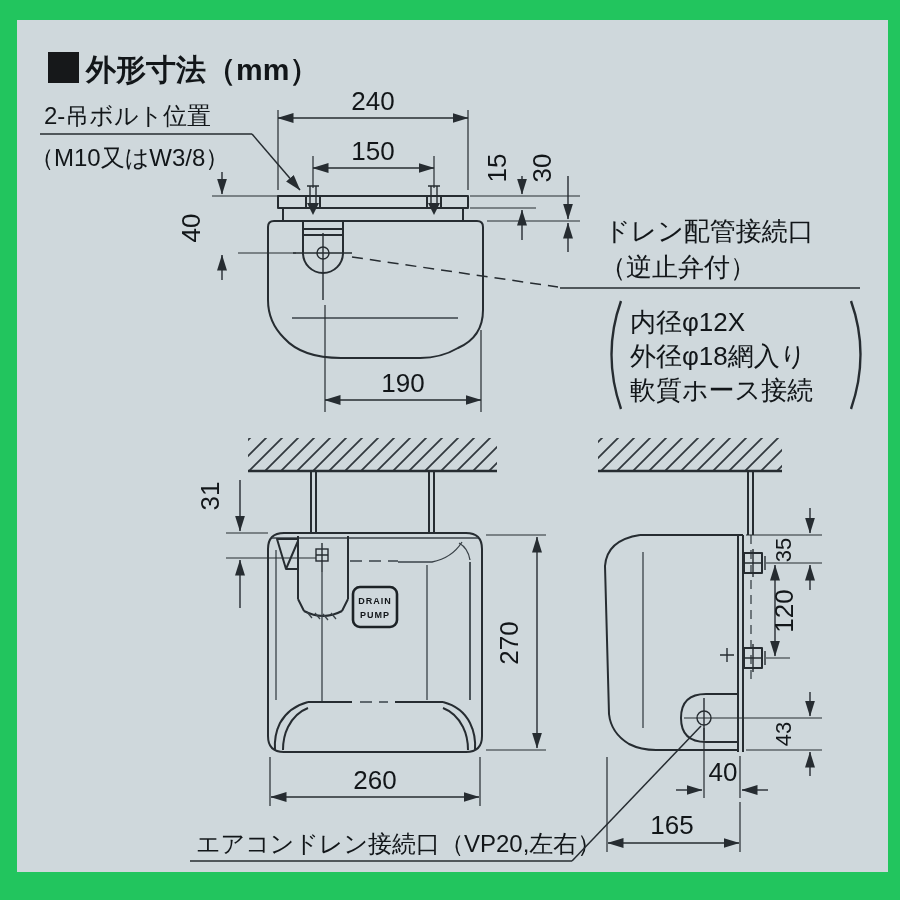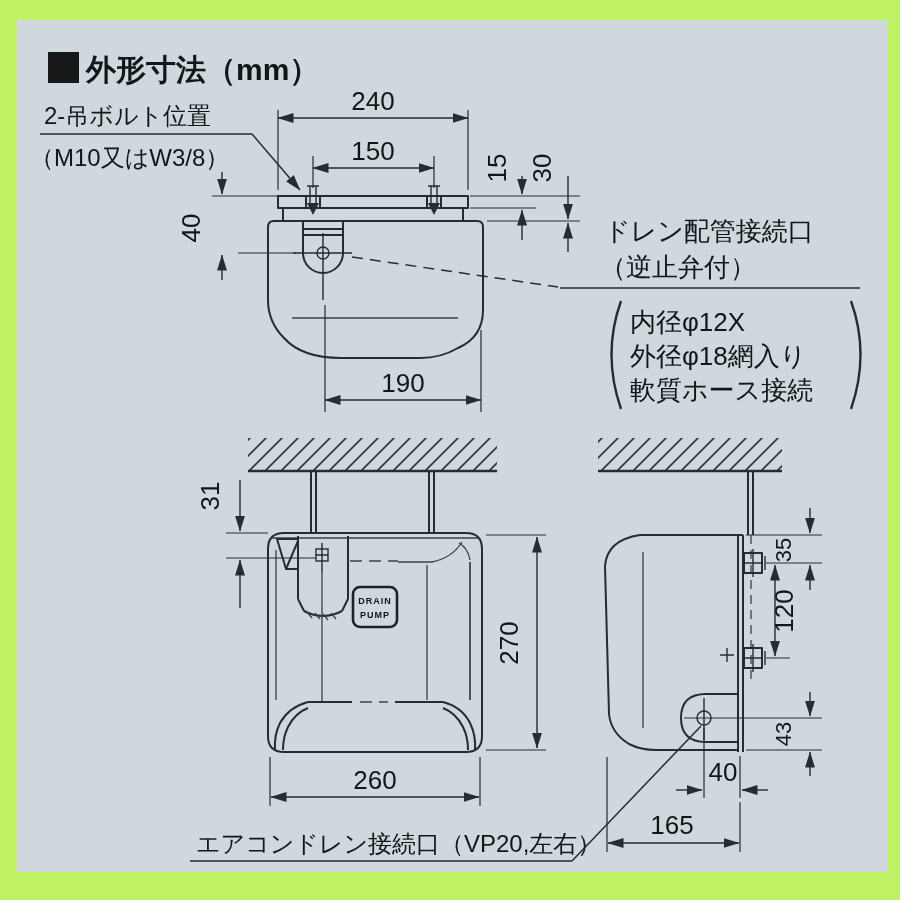--- a/index.html
+++ b/index.html
@@ -1,16 +1,16 @@
 <!DOCTYPE html>
 <html><head>
 <meta charset="utf-8">
 <style>
   html,body{margin:0;padding:0;background:#ffffff;}
-  .page{position:relative;width:900px;height:900px;background:#bef264;
+  .page{position:relative;width:900px;height:900px;background:#22c55e;
         font-family:"Liberation Sans",sans-serif;}
   svg{position:absolute;left:0;top:0;}
   
   .ol   {stroke:#262c31;stroke-width:2;fill:none;stroke-linejoin:round;}
   .olh  {stroke:#262c31;stroke-width:2.4;fill:none;stroke-linejoin:round;}
   .thin {stroke:#3a4248;stroke-width:1.3;fill:none;}
   .dimln{stroke:#262c31;stroke-width:1.4;fill:none;}
   .ext  {stroke:#262c31;stroke-width:1.2;fill:none;}
   .lead {stroke:#262c31;stroke-width:1.5;fill:none;}
   .dash {stroke-dasharray:11 7;}

